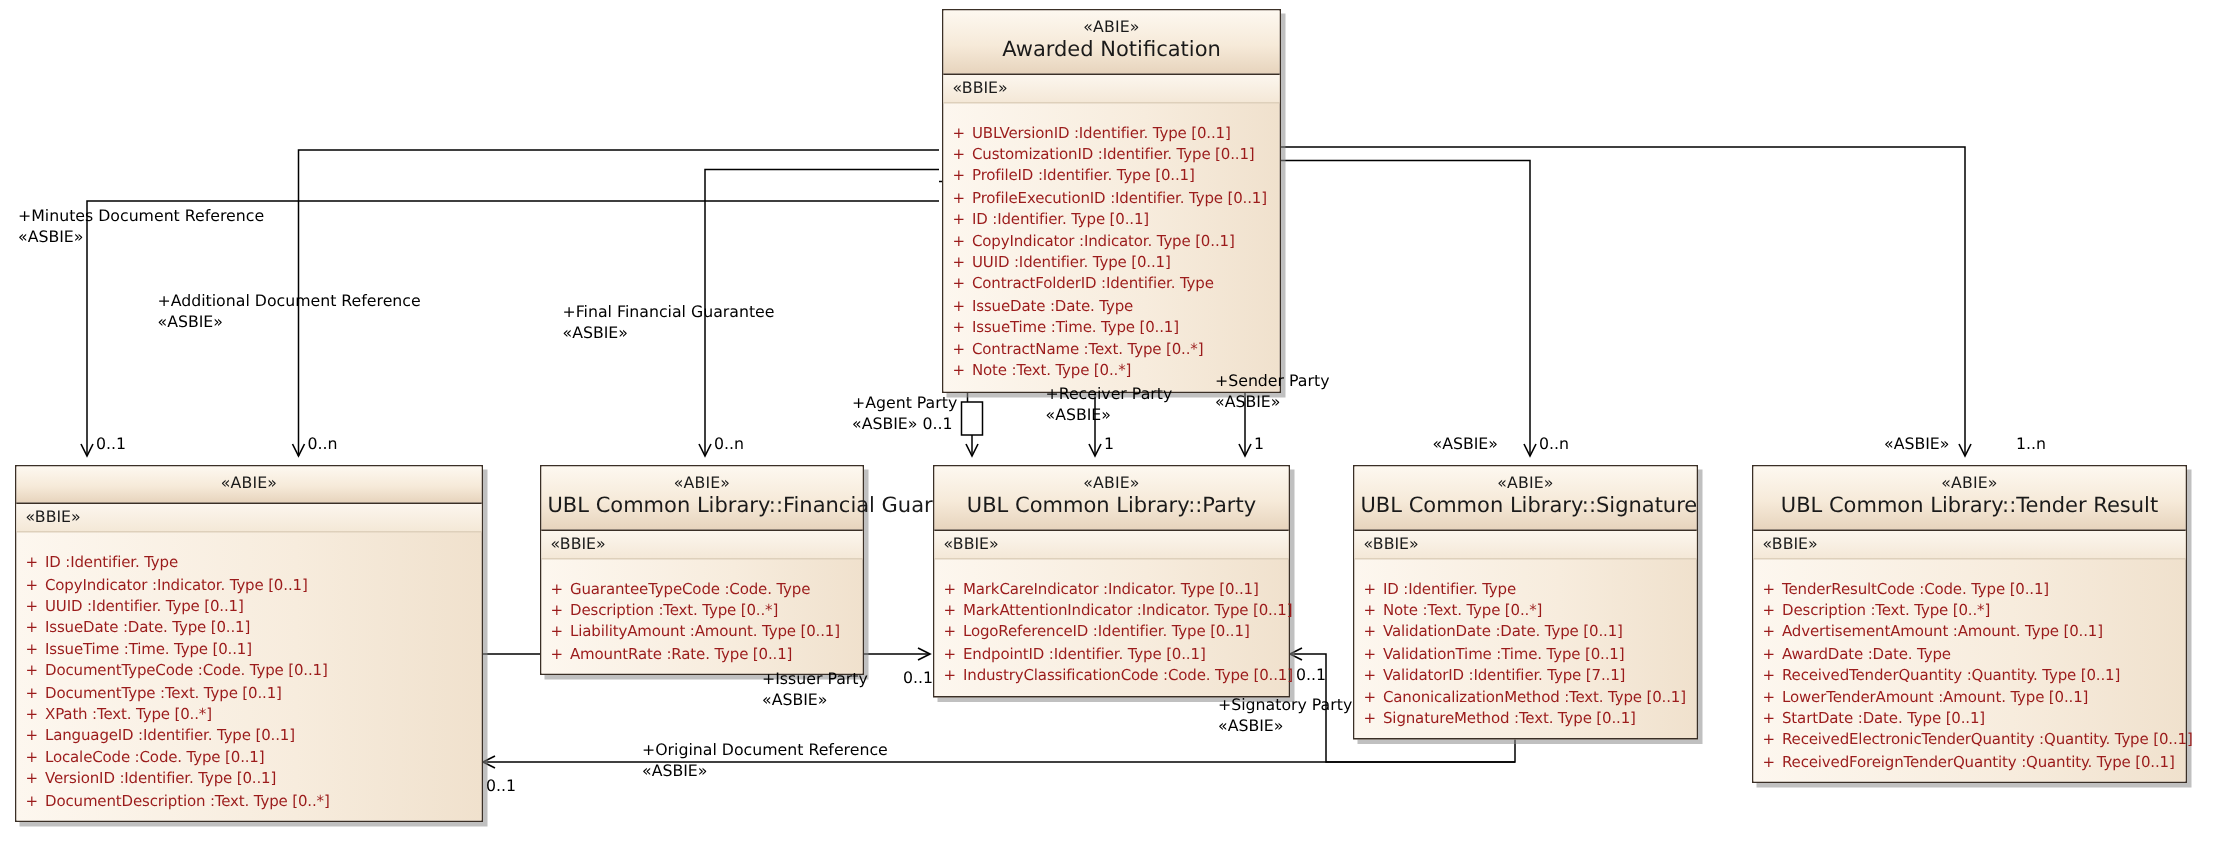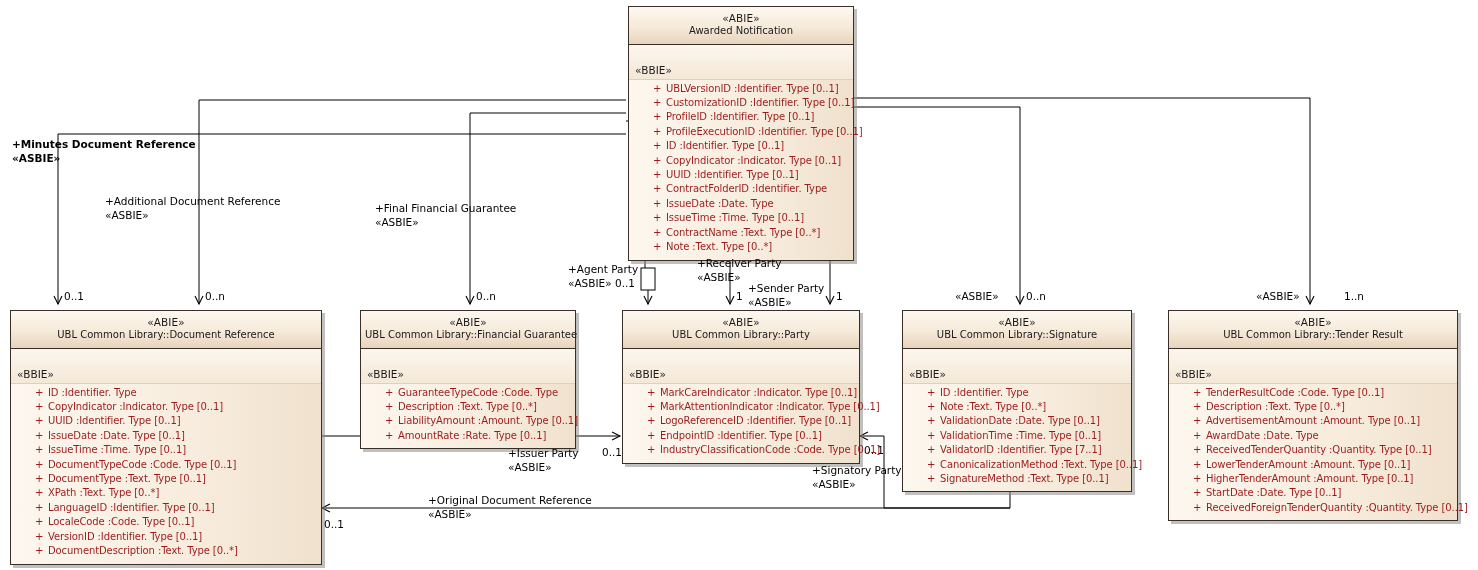--- a/index.html
+++ b/index.html
@@ -28,41 +28,41 @@
     line-height:1.25;
   }
   .stereotype{
     display:block;
     font-size:10.5px;
     color:#1a1a1a;
     letter-spacing:.1px;
   }
   .cls-name{
     display:block;
-    font-size:10px;
+    font-size:14px;
     color:#1a1a1a;
     white-space:nowrap;
   }
   .compartment{
     padding:0 0 5px 0;
     background:linear-gradient(to right,#fdf7ef 0%,#f7ecdd 60%,#f0e1cd 100%);
   }
   .compartment-title{
     font-size:10.5px;
     color:#1a1a1a;
-    padding:19px 0 3px 6px;
+    padding:3px 0 3px 6px;
     background:linear-gradient(to bottom,#fcf6ee,#f4e8d7);
     border-bottom:1px solid #ded0bb;
-    margin-bottom:2px;
+    margin-bottom:14px;
   }
   .attr{
     font-size:10px;
     color:#9b1b1b;
     white-space:nowrap;
-    padding:0 4px 0 24px;
+    padding:0 4px 0 6px;
     line-height:14.4px;
     letter-spacing:-.1px;
   }
   .attr .vis{display:inline-block;width:13px;}
 
   
   .edge-label{
     position:absolute;
     font-size:10.5px;
     color:#000;
@@ -136,21 +136,20 @@
       <div class="attr"><span class="vis">+</span><span>IssueDate  :Date. Type</span></div>
       <div class="attr"><span class="vis">+</span><span>IssueTime  :Time. Type [0..1]</span></div>
       <div class="attr"><span class="vis">+</span><span>ContractName  :Text. Type [0..*]</span></div>
       <div class="attr"><span class="vis">+</span><span>Note  :Text. Type [0..*]</span></div>
     </div>
   </div>
 
   <div class="uml-class" style="left:10px;top:310px;width:312px;">
     <div class="uml-header">
       <span class="stereotype">«ABIE»</span>
-      <span class="cls-name">UBL Common Library::Document Reference</span>
     </div>
     <div class="compartment">
       <div class="compartment-title">«BBIE»</div>
       <div class="attr"><span class="vis">+</span><span>ID  :Identifier. Type</span></div>
       <div class="attr"><span class="vis">+</span><span>CopyIndicator  :Indicator. Type [0..1]</span></div>
       <div class="attr"><span class="vis">+</span><span>UUID  :Identifier. Type [0..1]</span></div>
       <div class="attr"><span class="vis">+</span><span>IssueDate  :Date. Type [0..1]</span></div>
       <div class="attr"><span class="vis">+</span><span>IssueTime  :Time. Type [0..1]</span></div>
       <div class="attr"><span class="vis">+</span><span>DocumentTypeCode  :Code. Type [0..1]</span></div>
       <div class="attr"><span class="vis">+</span><span>DocumentType  :Text. Type [0..1]</span></div>
@@ -214,27 +213,27 @@
       <span class="cls-name">UBL Common Library::Tender Result</span>
     </div>
     <div class="compartment">
       <div class="compartment-title">«BBIE»</div>
       <div class="attr"><span class="vis">+</span><span>TenderResultCode  :Code. Type [0..1]</span></div>
       <div class="attr"><span class="vis">+</span><span>Description  :Text. Type [0..*]</span></div>
       <div class="attr"><span class="vis">+</span><span>AdvertisementAmount  :Amount. Type [0..1]</span></div>
       <div class="attr"><span class="vis">+</span><span>AwardDate  :Date. Type</span></div>
       <div class="attr"><span class="vis">+</span><span>ReceivedTenderQuantity  :Quantity. Type [0..1]</span></div>
       <div class="attr"><span class="vis">+</span><span>LowerTenderAmount  :Amount. Type [0..1]</span></div>
-      <div class="attr"><span class="vis">+</span><span>HigherTenderAmount  :Amount. Type [0..1]</span></div>
       <div class="attr"><span class="vis">+</span><span>StartDate  :Date. Type [0..1]</span></div>
+      <div class="attr"><span class="vis">+</span><span>ReceivedElectronicTenderQuantity  :Quantity. Type [0..1]</span></div>
       <div class="attr"><span class="vis">+</span><span>ReceivedForeignTenderQuantity  :Quantity. Type [0..1]</span></div>
     </div>
   </div>
 
-  <div class="edge-label" style="left:12px;top:138px;font-weight:bold;">
+  <div class="edge-label" style="left:12px;top:138px;">
     <span>+Minutes Document Reference</span>
     <span class="ln2">«ASBIE»</span>
   </div>
 
   <div class="edge-label" style="left:105px;top:195px;">
     <span>+Additional Document Reference</span>
     <span class="ln2">«ASBIE»</span>
   </div>
 
   <div class="edge-label" style="left:375px;top:202px;">
@@ -245,21 +244,21 @@
   <div class="edge-label" style="left:568px;top:263px;">
     <span>+Agent Party</span>
     <span class="ln2"><span>«ASBIE»</span> <span>0..1</span></span>
   </div>
 
   <div class="edge-label" style="left:697px;top:257px;">
     <span>+Receiver Party</span>
     <span class="ln2">«ASBIE»</span>
   </div>
 
-  <div class="edge-label" style="left:748px;top:248px;margin-top:34px;">
+  <div class="edge-label" style="left:810px;top:248px;">
     <span>+Sender Party</span>
     <span class="ln2">«ASBIE»</span>
   </div>
 
   <div class="edge-label" style="left:508px;top:447px;">
     <span>+Issuer Party</span>
     <span class="ln2">«ASBIE»</span>
   </div>
 
   <div class="edge-label" style="left:812px;top:464px;">

